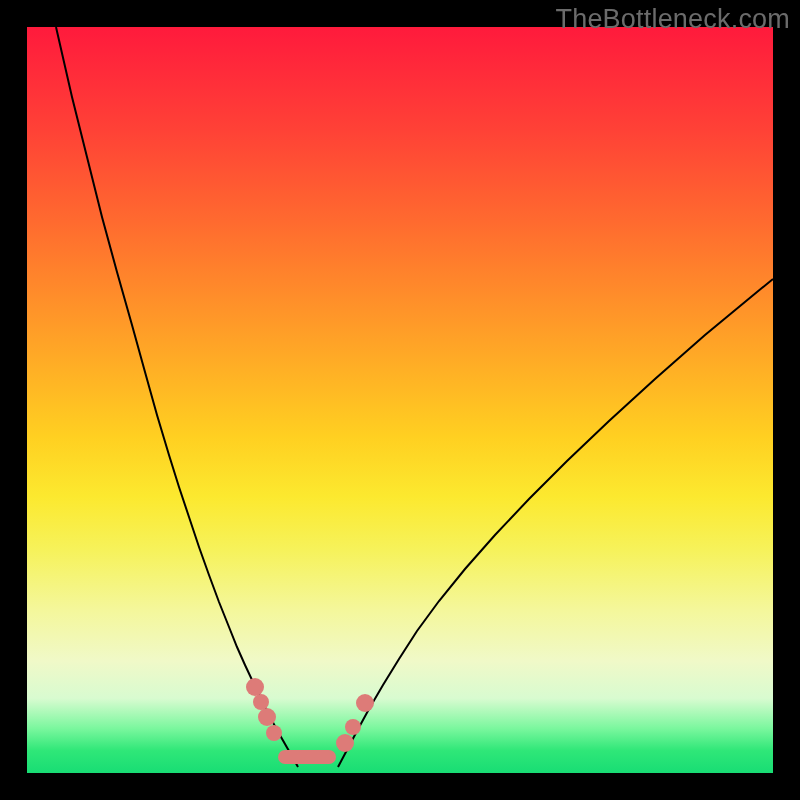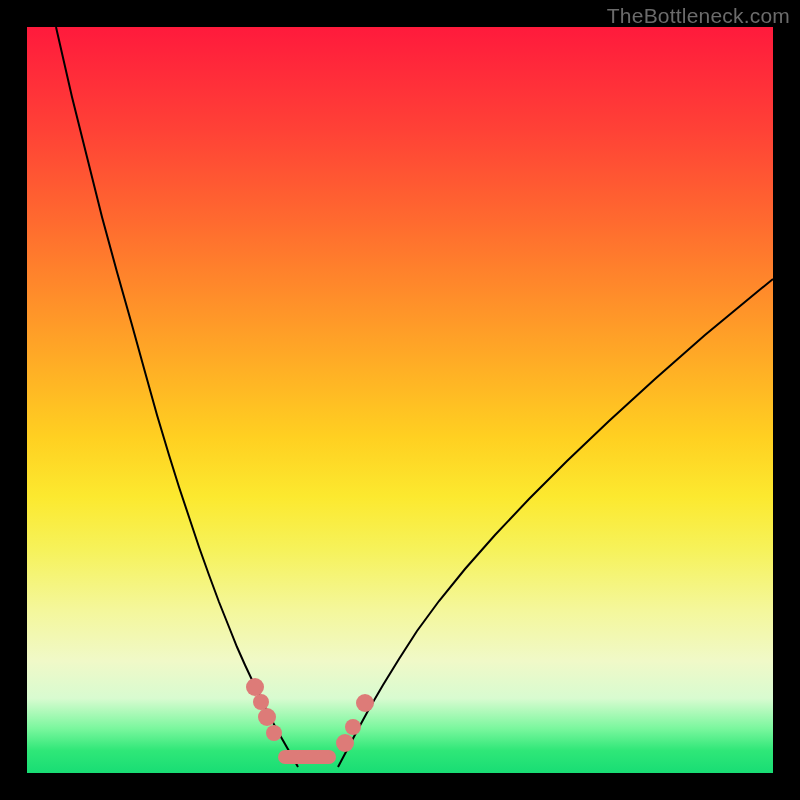--- a/index.html
+++ b/index.html
@@ -37,21 +37,21 @@
       #2fe778 97%,
       #18dd74 100%
     );
   }
 
   .watermark {
     position: absolute;
     top: 4px;
     right: 10px;
     color: #6b6b6b;
-    font-size: 21px;
+    font-size: 27px;
     font-weight: 500;
     letter-spacing: 0.2px;
     user-select: none;
   }
 
   svg.curves {
     position: absolute;
     inset: 0;
     width: 100%;
     height: 100%;

